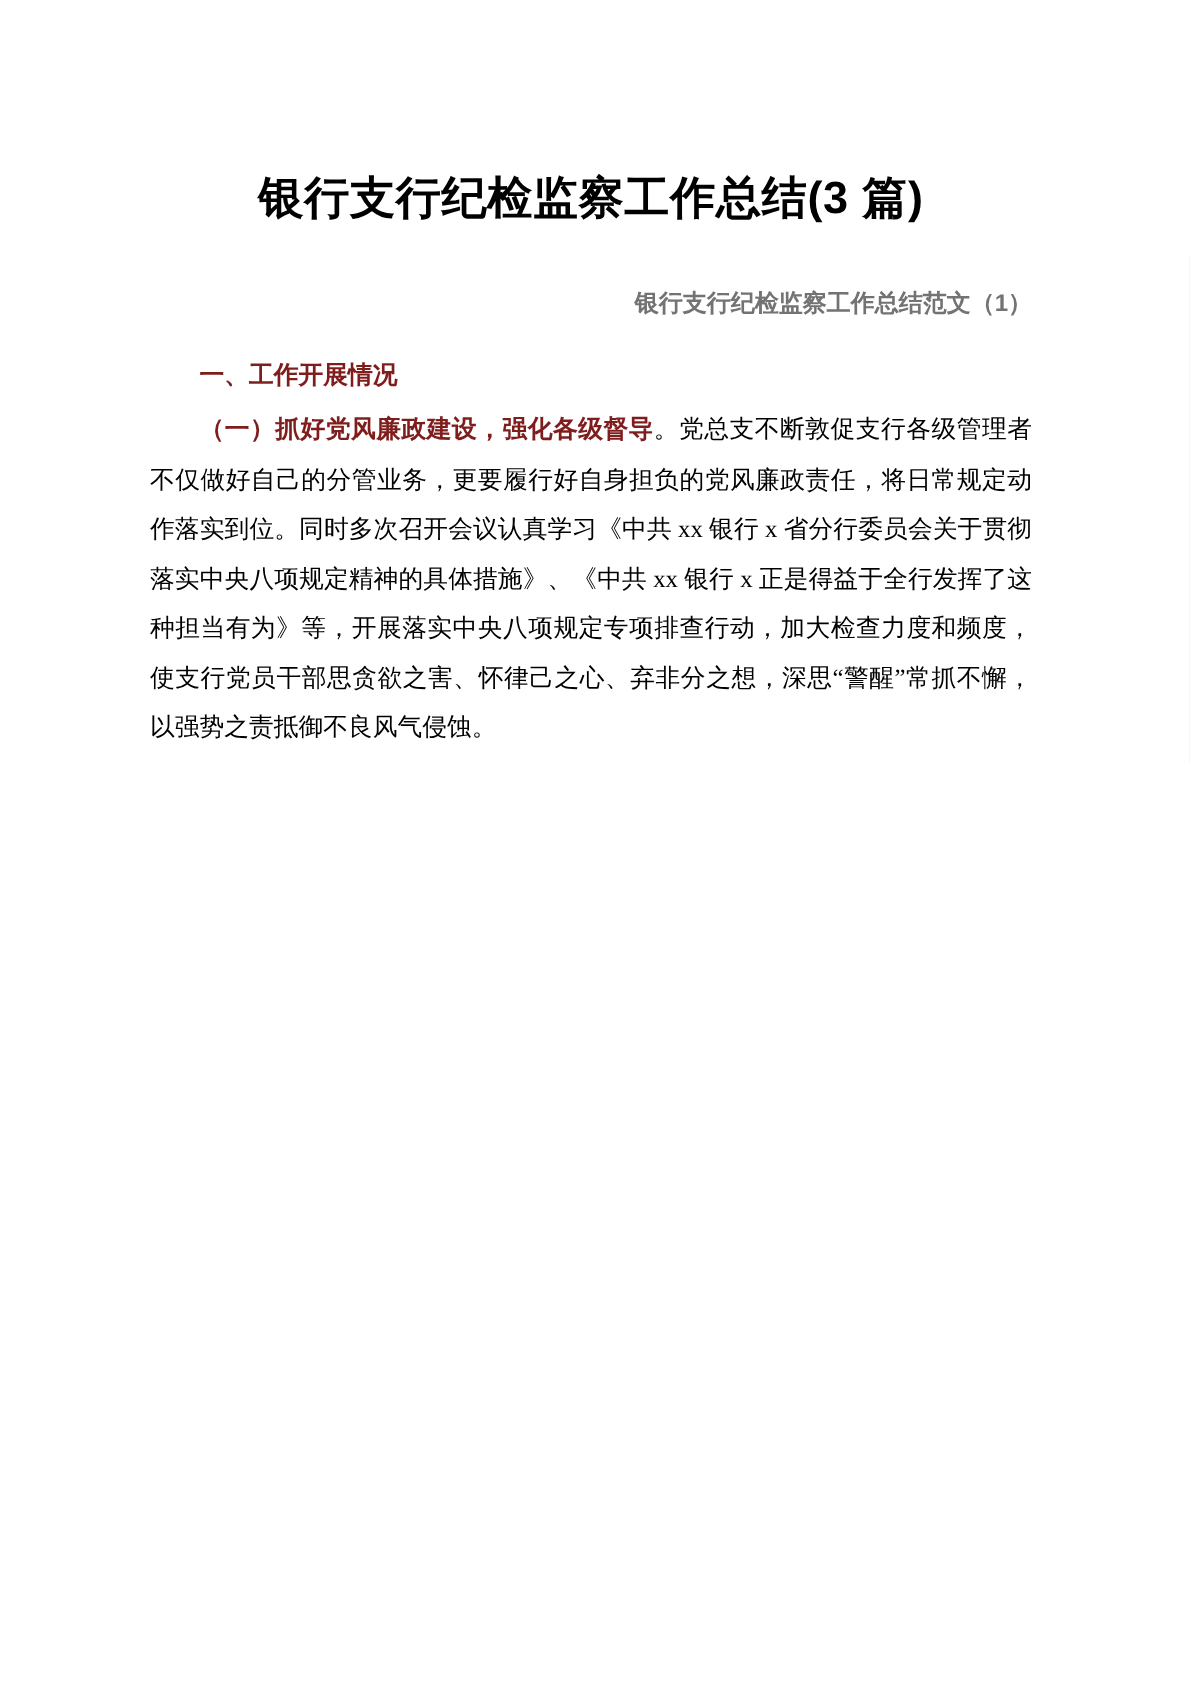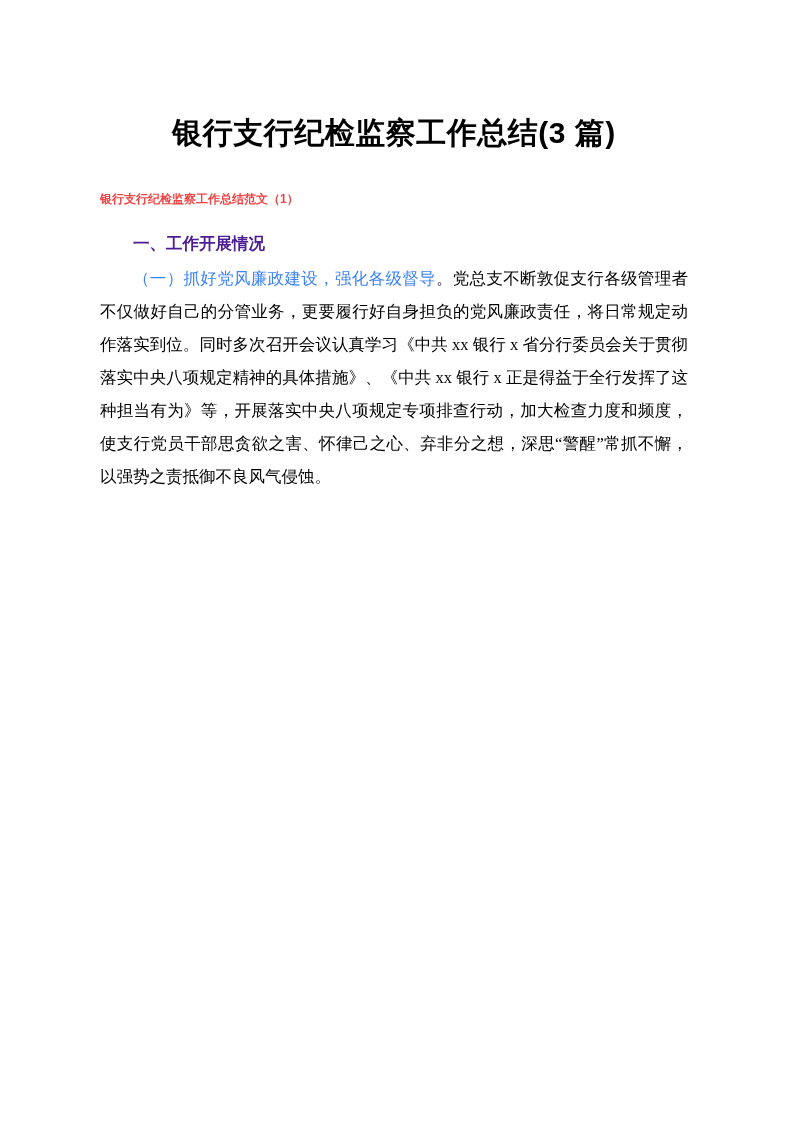--- a/index.html
+++ b/index.html
@@ -31,48 +31,48 @@
     font-size: 30px;
     line-height: 1.4;
     color: #000000;
     text-align: center;
     margin: 0 0 36px 0;
     letter-spacing: 0.5px;
   }
   .sub-title {
     font-family: "Liberation Sans", "DejaVu Sans", sans-serif;
     font-weight: bold;
-    font-size: 12px;
+    font-size: 16px;
     line-height: 1.6;
-    color: #ef4444;
-    text-align: left;
+    color: #737373;
+    text-align: right;
     margin: 0 0 18px 0;
   }
   p.para {
     font-size: 16.5px;
     line-height: 2.0;
     color: #000000;
     margin: 0 0 2px 0;
     text-align: justify;
     text-justify: inter-ideograph;
     text-indent: 2em;
   }
   p.heading {
     font-family: "Liberation Sans", "DejaVu Sans", sans-serif;
     font-weight: bold;
     font-size: 16.5px;
     line-height: 2.0;
-    color: #4c1d95;
+    color: #7f1d1d;
     margin: 0 0 2px 0;
     text-indent: 2em;
   }
   .red-bold {
-    color: #3b82f6;
+    color: #7f1d1d;
     font-family: "Liberation Sans", "DejaVu Sans", sans-serif;
-    font-weight: normal;
+    font-weight: bold;
   }
 </style>
 </head>
 <body>
 
 <div class="page">
   <div class="content">
 
     <h1 class="doc-title">银行支行纪检监察工作总结(3 篇)</h1>
 

